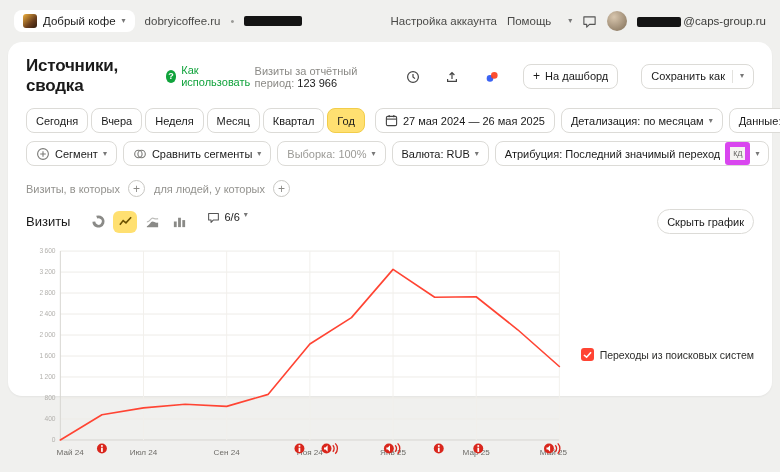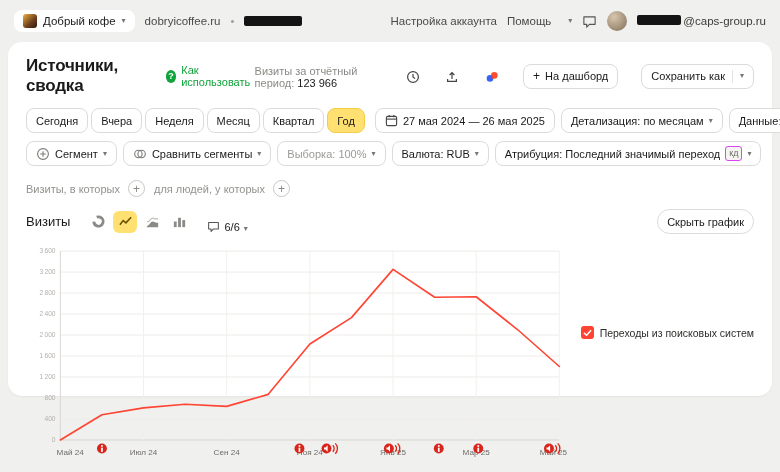--- a/index.html
+++ b/index.html
@@ -14,59 +14,59 @@
   .counter-name{font-size:11.5px;color:#1a1a1a}
   .caret{font-size:8px;color:#777;line-height:1}
   .tb-link{font-size:11.5px;color:#4a4a48;text-decoration:none;cursor:pointer}
   .tb-dot{color:#9a9a97;font-size:11px}
   .redacted{display:inline-block;background:#141414;border-radius:2px;filter:blur(.7px)}
   .r-id{width:58px;height:10px}
   .r-email{width:44px;height:10px;margin-right:2px}
   .tb-help{display:flex;align-items:center;gap:17px;font-size:11.5px;color:#4a4a48;cursor:pointer}
   .chat-btn{display:flex;cursor:pointer}
   .avatar{width:20px;height:20px;border-radius:50%;background:radial-gradient(circle at 35% 30%,#d8c6ae,#7e6c55)}
-  .email{display:flex;align-items:flex-start;font-size:11.5px;color:#3b3b39}
+  .email{display:flex;align-items:flex-end;font-size:11.5px;color:#3b3b39}
 
   
   .card{margin:0 8px 8px;background:#fff;border-radius:14px;padding:14px 18px 10px;height:354px;box-shadow:0 1px 2px rgba(0,0,0,.05)}
   .hdr{display:flex;align-items:center;justify-content:space-between;margin-bottom:12px}
   .hdr-left{display:flex;align-items:center;gap:12px}
   .page-title{font-size:17px;font-weight:bold;letter-spacing:-.2px}
   .howto{display:flex;align-items:center;gap:5px;cursor:pointer}
   .green-dot{width:13px;height:13px;border-radius:50%;background:#11a33c;color:#fff;font-size:9px;font-weight:bold;display:flex;align-items:center;justify-content:center}
   .howto-label{color:#11a33c;font-size:11px}
   .hdr-right{display:flex;align-items:flex-end;gap:23px}
   .visits-period{font-size:11px;color:#8b8a86;margin-right:8px}
   .visits-period .val{color:#1a1a1a}
   .iconbtn{width:26px;height:24px;display:flex;align-items:center;justify-content:center;border-radius:7px;cursor:pointer}
 
   .btn{display:inline-flex;align-items:center;gap:5px;height:25px;padding:0 9px;background:#fff;border:1px solid #dcdbd7;border-radius:8px;font-size:11px;color:#1a1a1a;cursor:pointer;white-space:nowrap}
   .btn.active{background:#ffe071;border-color:#f2cd49}
   .btn.muted{color:#9b9a96}
   .btn .vdiv{width:1px;height:13px;background:#e3e2de;margin:0 2px}
-  .badge{font-size:9px;color:#6e6d6a;border:1px solid #d946ef;border-radius:3px;padding:0 3px;line-height:13px;background:#f5f4f1}
+  .badge{font-size:9px;color:#6e6d6a;border:5px solid #d946ef;border-radius:3px;padding:0 3px;line-height:13px;background:#f5f4f1}
 
   .filters{display:flex;align-items:center;gap:6px;margin-bottom:8px}
   .period-group{display:flex;align-items:center;gap:3px;margin-right:4px}
 
   .conds{display:flex;align-items:center;margin:14px 0 12px}
   .cond-group{display:flex;align-items:center;gap:8px;font-size:11px;color:#93928e}
   .cond-group+.cond-group{margin-left:9px}
   .plus-circle{width:17px;height:17px;border-radius:50%;border:1px solid #c8c7c3;color:#8b8a86;display:flex;align-items:center;justify-content:center;font-size:12px;cursor:pointer;background:#fff}
 
   .chart-hdr{display:flex;align-items:center;margin:4px 0 4px}
   .chart-title{font-size:13px;font-weight:normal;margin-right:16px}
   .cticons{display:flex;align-items:center;gap:3px}
   .cticon{width:24px;height:22px;display:flex;align-items:center;justify-content:center;border-radius:6px;cursor:pointer}
   .cticon.selected{background:#ffe071}
-  .metric-count{display:flex;align-items:flex-end;gap:4px;height:22px;padding:0 7px;border-radius:6px;cursor:pointer;font-size:11px;color:#1a1a1a;margin-left:6px}
+  .metric-count{display:flex;align-items:flex-start;gap:4px;height:22px;padding:0 7px;border-radius:6px;cursor:pointer;font-size:11px;color:#1a1a1a;margin-left:6px}
   .hide-chart{margin-left:auto;border-radius:13px}
 
   .chart-wrap{display:flex;align-items:flex-start}
-  .legend{display:flex;align-items:center;gap:6px;margin-top:88px;margin-left:6px;white-space:nowrap;cursor:pointer}
+  .legend{display:flex;align-items:center;gap:6px;margin-top:110px;margin-left:6px;white-space:nowrap;cursor:pointer}
   .legend-cb{width:13px;height:13px;border-radius:3px;display:flex;align-items:center;justify-content:center;flex:0 0 auto}
   .legend-label{font-size:10.5px;color:#2d2d2b}
   .plus-glyph{font-size:12px;color:#1a1a1a}
 </style>
 </head>
 <body>
 
 <header class="topbar">
   <div class="tb-left">
     <div class="counter-pill">

